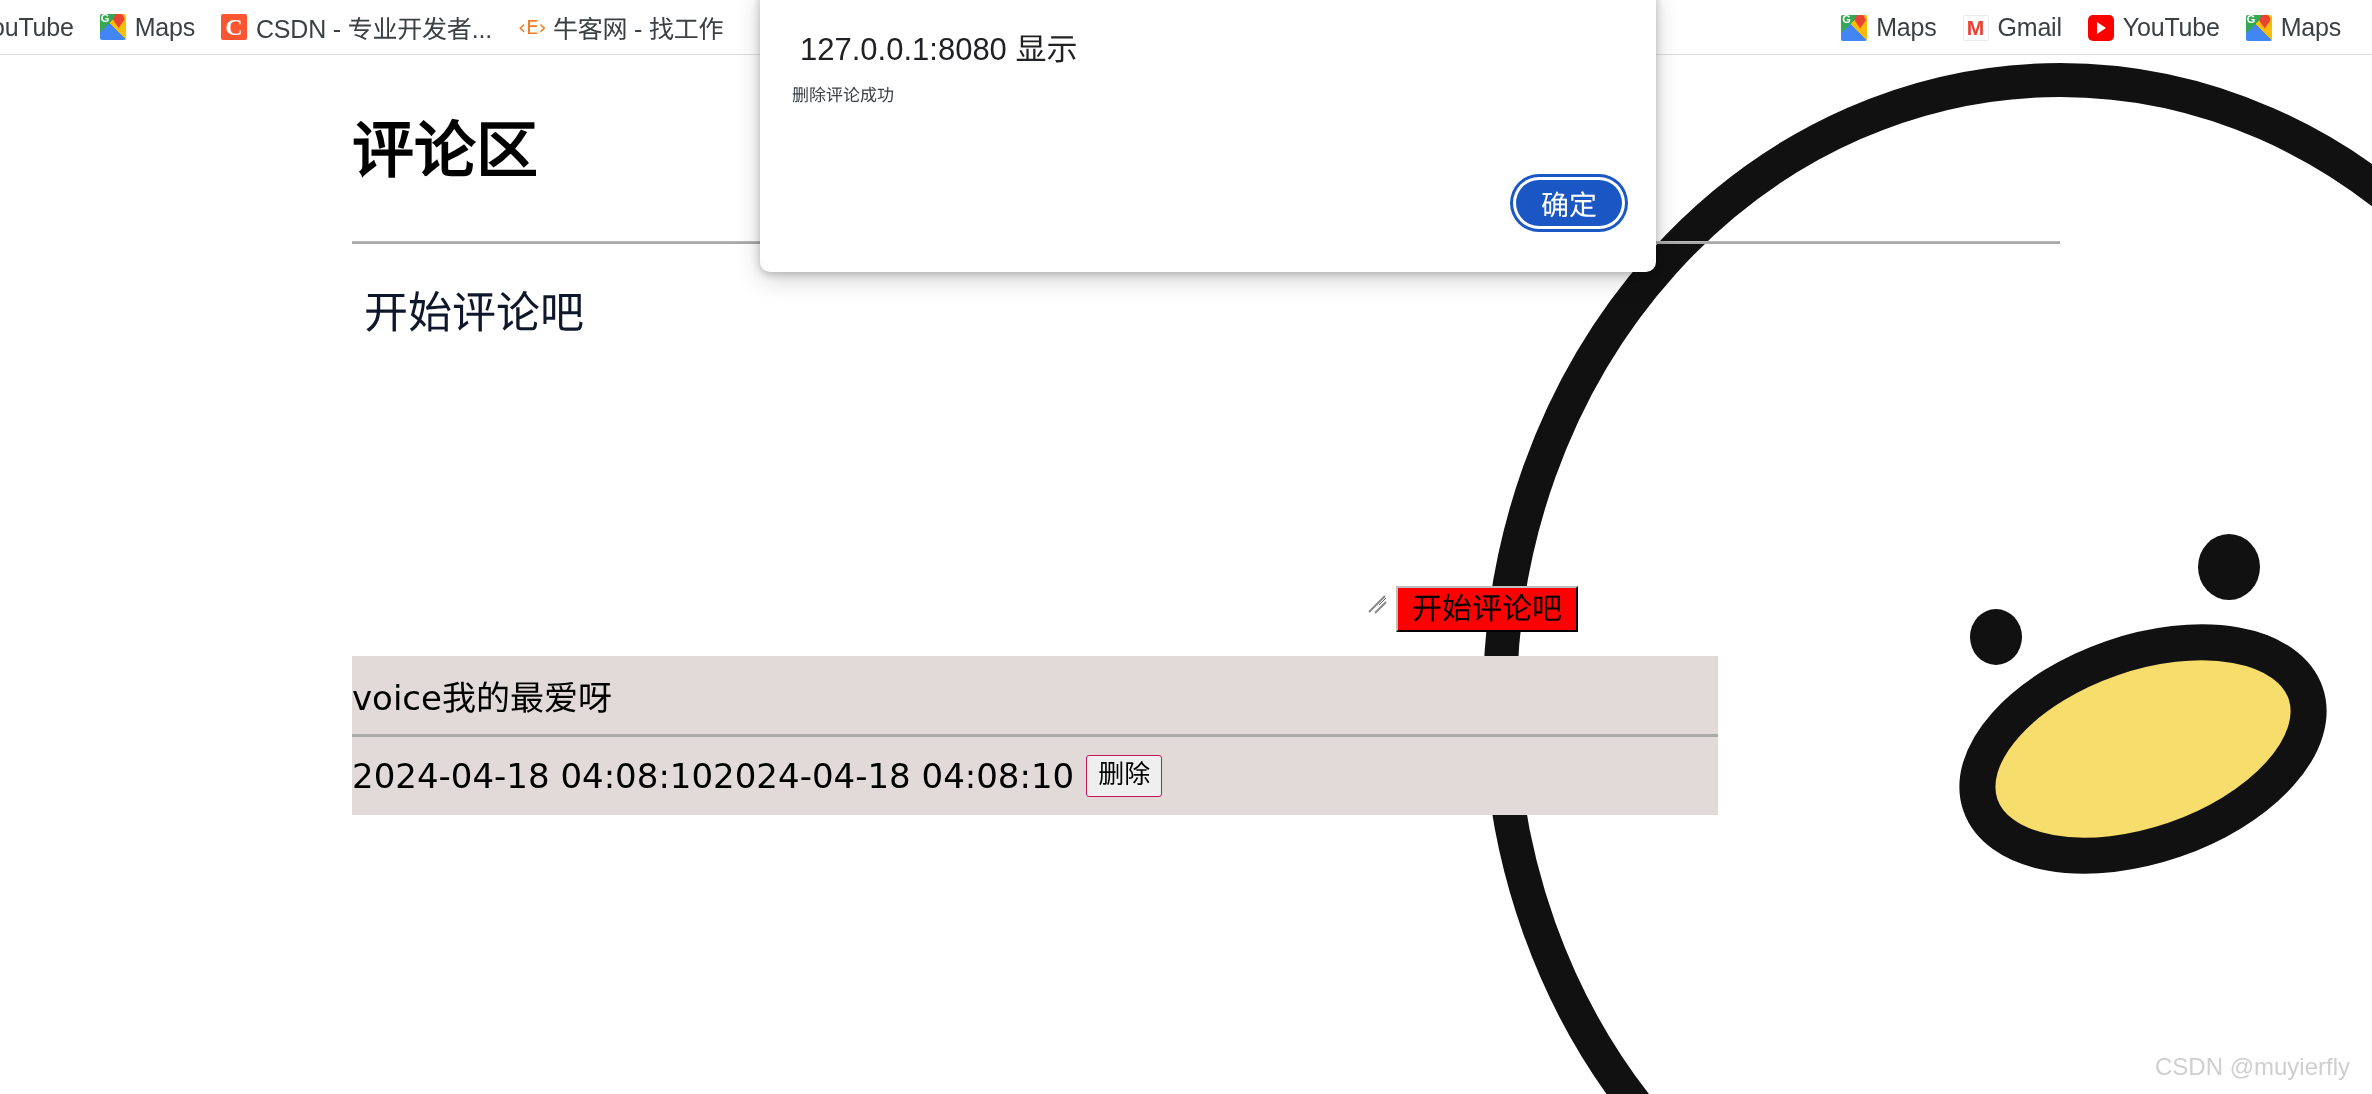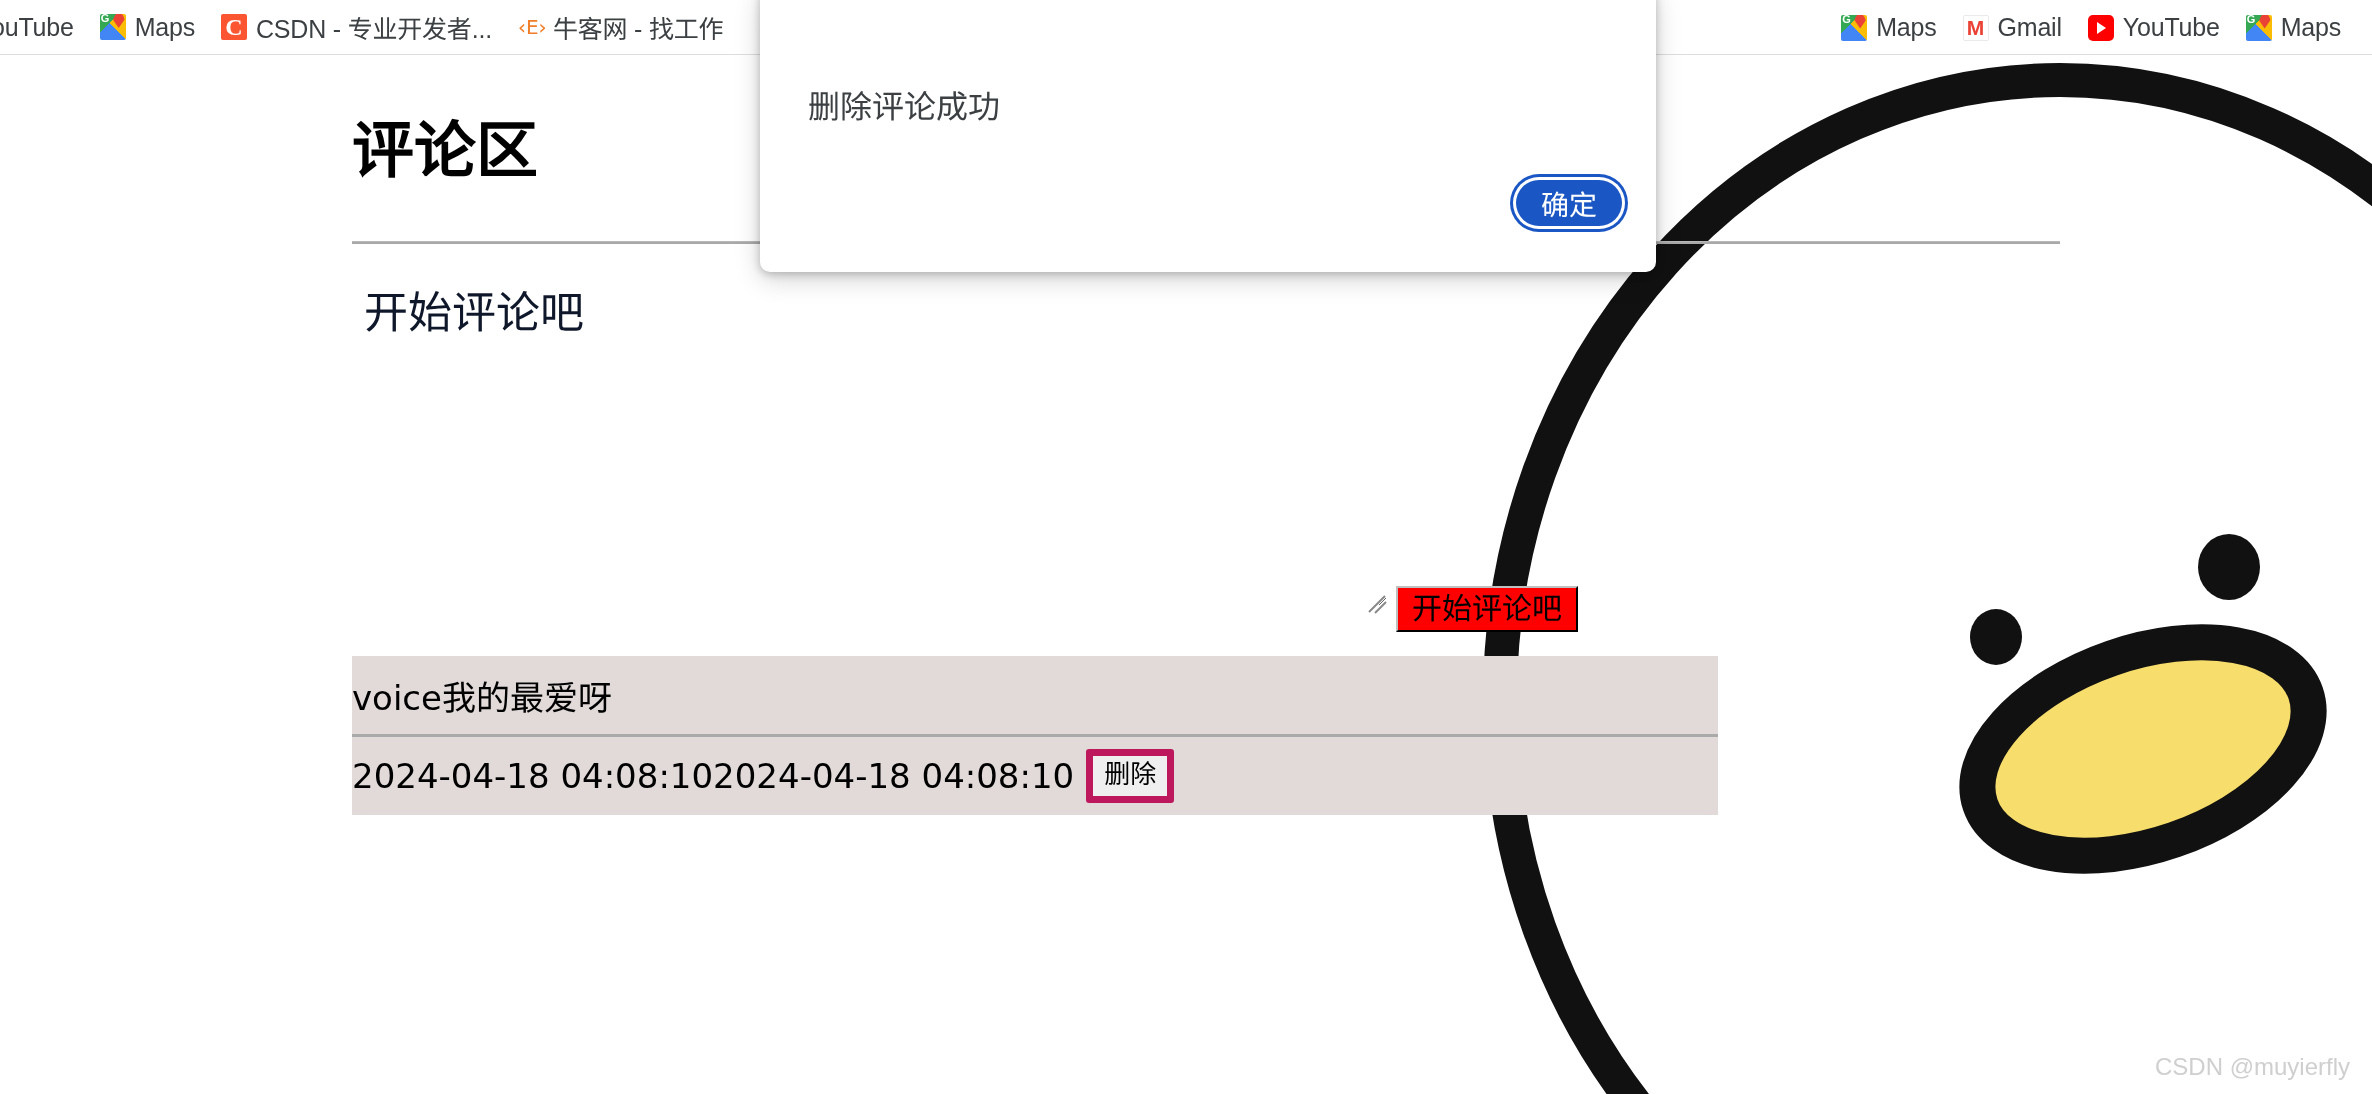--- a/index.html
+++ b/index.html
@@ -270,21 +270,21 @@
   .cell-inner {
     display: flex;
     align-items: center;
     gap: 12px;
   }
   #delete-comment-button {
     font-size: 26px;
     font-family: "DejaVu Sans", "Liberation Sans", sans-serif;
     padding: 3px 11px 5px 11px;
     background: #efefef;
-    border: 7px solid #be185d;
+    border: 1px solid #be185d;
     border-radius: 3px;
     color: #000000;
     cursor: pointer;
     line-height: 1.2;
   }
 
   
   #js-alert-dialog {
     position: absolute;
     left: 760px;
@@ -301,23 +301,23 @@
     position: absolute;
     left: 40px;
     top: 36px;
     font-size: 31px;
     color: #202124;
     font-family: "Liberation Sans", "DejaVu Sans", sans-serif;
     white-space: nowrap;
   }
   #dialog-message {
     position: absolute;
-    left: 48px;
+    left: 32px;
     top: 93px;
-    font-size: 32px;
+    font-size: 17px;
     color: #3c4043;
     font-family: "DejaVu Sans", "Liberation Sans", sans-serif;
     white-space: nowrap;
   }
   #dialog-ok-button {
     position: absolute;
     right: 34px;
     bottom: 46px;
     min-width: 106px;
     height: 46px;
@@ -442,17 +442,18 @@
             <button id="delete-comment-button">删除</button>
           </span>
         </td>
       </tr>
     </tbody>
   </table>
 
 </div>
 
 <div id="js-alert-dialog">
+  <div id="dialog-origin-title">127.0.0.1:8080 显示</div>
   <div id="dialog-message">删除评论成功</div>
   <button id="dialog-ok-button">确定</button>
 </div>
 
 <div id="csdn-watermark">CSDN @muyierfly</div>
 
 </body></html>

